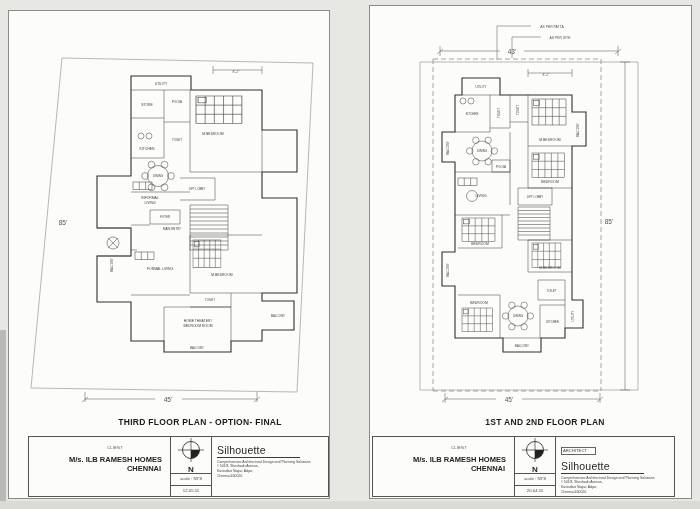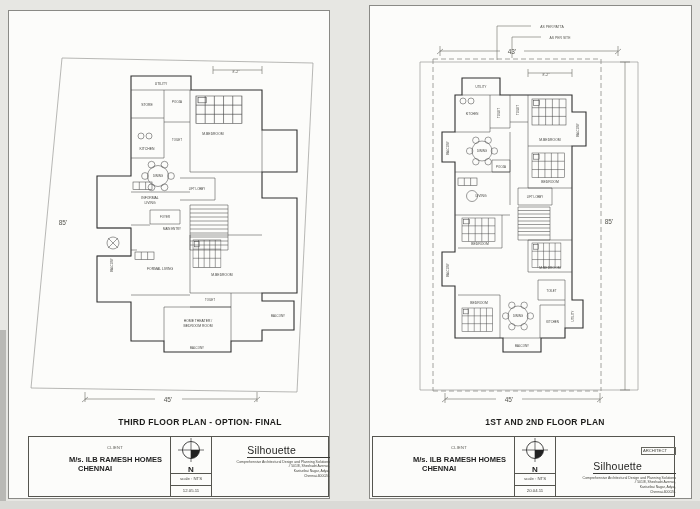--- a/index.html
+++ b/index.html
@@ -19,25 +19,25 @@
   .d{stroke:#6b6b67;stroke-width:0.6;fill:none;}
   .rl{font:3.4px "Liberation Sans",sans-serif;fill:#3f3f3c;text-anchor:middle;}
   .rs{font-size:2.9px;}
   .dim{font:6.5px "Liberation Sans",sans-serif;fill:#55554f;text-anchor:middle;}
   .dims{font:3.4px "Liberation Sans",sans-serif;fill:#55554f;text-anchor:middle;}
   .ptitle{font:bold 8.5px "Liberation Sans",sans-serif;fill:#1c1c1a;text-anchor:middle;letter-spacing:.3px;}
   .tblock{position:absolute;border:1px solid #55554f;box-sizing:border-box;}
   .tb-client{position:absolute;left:0;top:0;bottom:12px;}
   .tb-client-label{font-size:4px;color:#55554f;letter-spacing:.3px;}
   .tb-client-name{font-size:7.5px;font-weight:bold;color:#222;line-height:1.25;}
-  .tb-client-city{font-size:7.5px;font-weight:bold;color:#222;margin-left:9px;line-height:1.25;}
+  .tb-client-city{font-size:7.5px;font-weight:bold;color:#222;margin-left:9px;line-height:1.25;text-align:center;}
   .tb-compass{position:absolute;top:0;bottom:0;border-left:1px solid #55554f;border-right:1px solid #55554f;text-align:center;}
   .tb-n{font-size:8px;font-weight:bold;color:#222;line-height:1;}
   .tb-row{position:absolute;left:0;right:0;border-top:1px solid #55554f;font-size:4.3px;color:#44443f;text-align:center;box-sizing:border-box;padding-top:2px;}
-  .tb-arch{position:absolute;top:0;bottom:0;right:0;padding:3px 0 0 7px;box-sizing:border-box;text-align:right;}
+  .tb-arch{position:absolute;top:0;bottom:0;right:0;padding:3px 0 0 7px;box-sizing:border-box;}
   .tb-firm{font-size:10.5px;color:#1f1f1d;letter-spacing:.2px;border-bottom:1px solid #3a3a36;display:inline-block;padding-right:34px;padding-bottom:1px;}
   .tb-tagline{font-size:3.5px;color:#45453f;margin-top:1.5px;}
   .tb-addr{font-size:3.4px;color:#45453f;line-height:1.5;}
   .tb-archlabel{font-size:4.2px;color:#44443f;border:0.5px solid #66665f;display:inline-block;padding:0.5px 8px 0.5px 1px;margin-bottom:1px;}
 </style>
 </head>
 <body>
 
 <div class="sheet" style="left:8px;top:10px;width:322px;height:489px;"></div>
 <div class="sheet" style="left:369px;top:5px;width:323px;height:494px;"></div>

